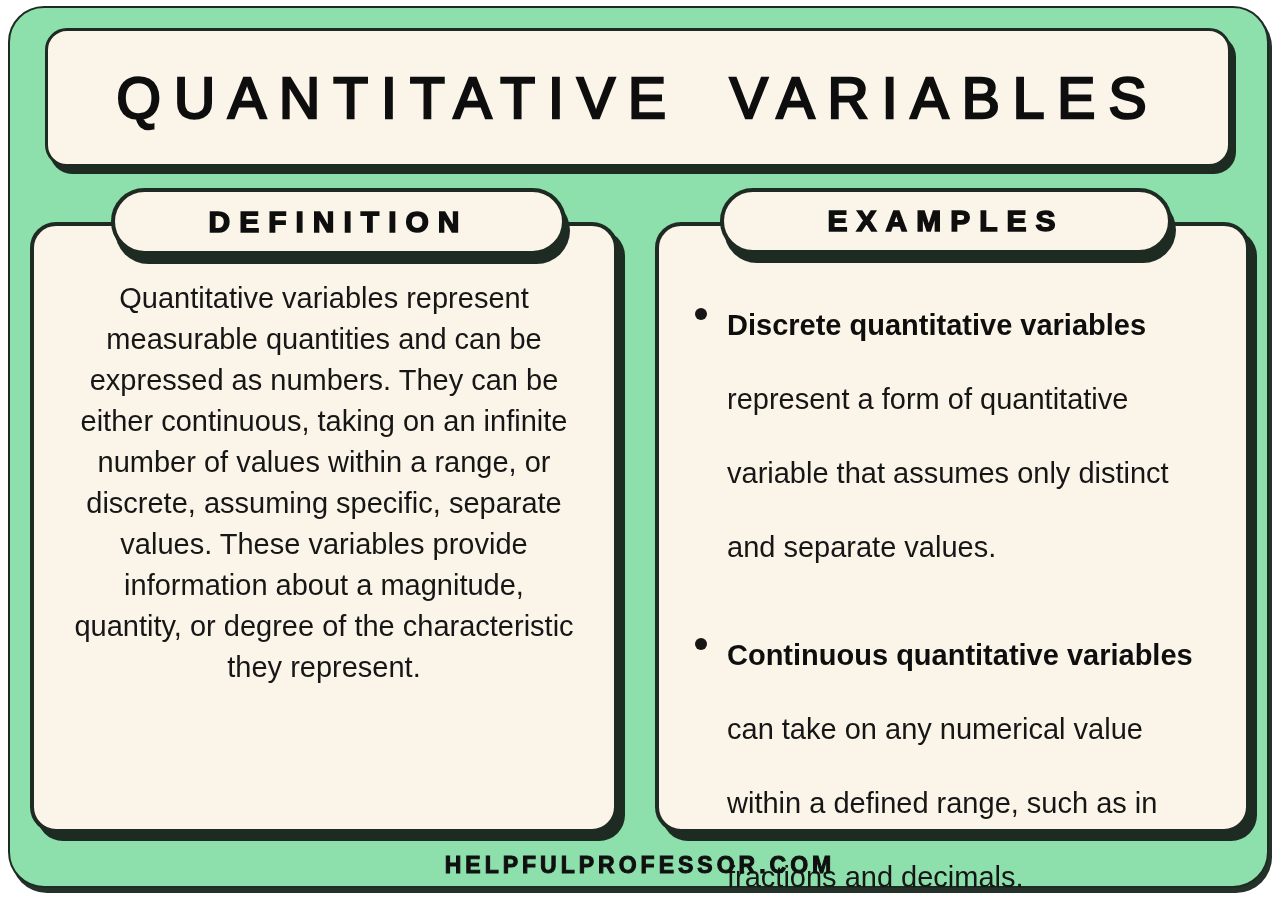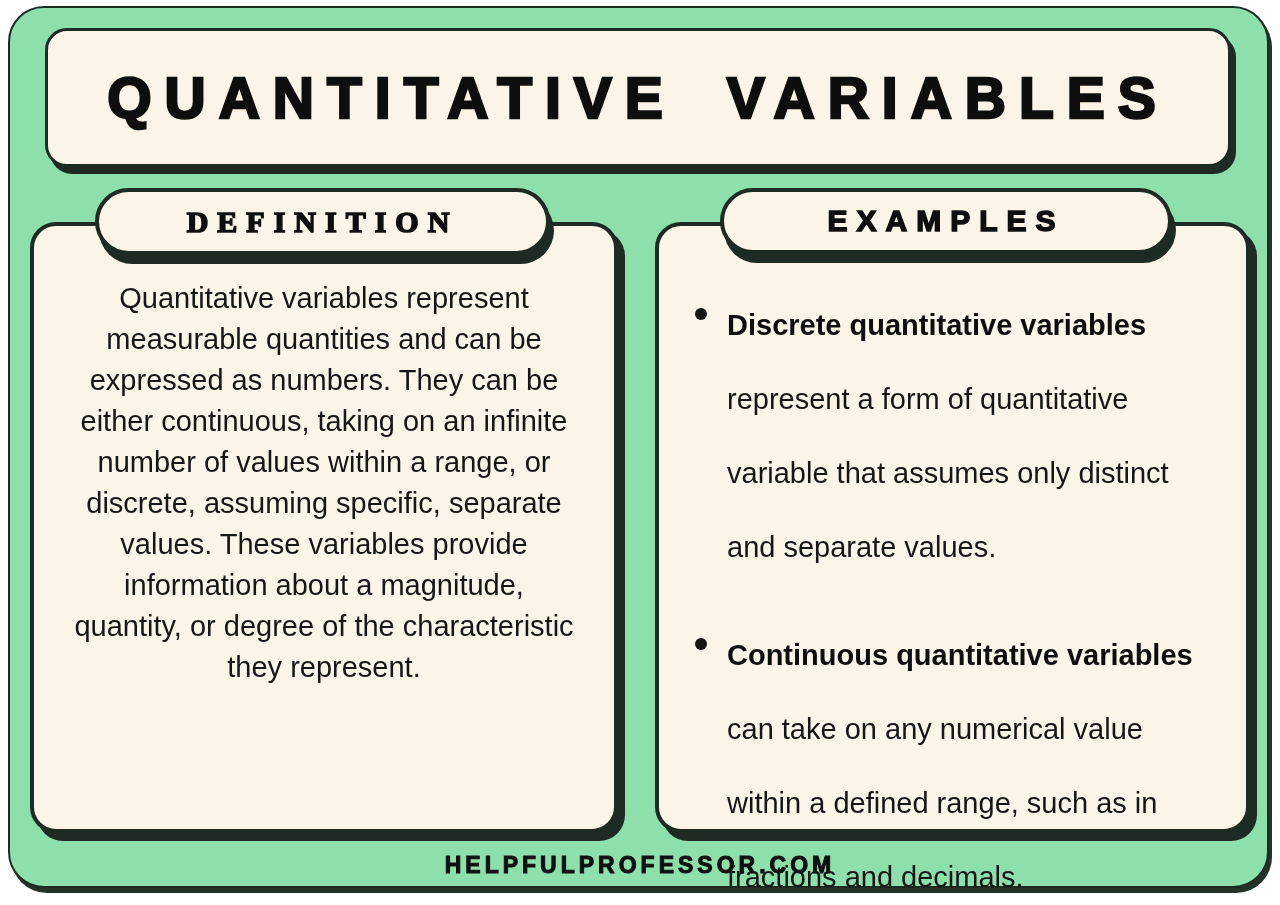--- a/index.html
+++ b/index.html
@@ -24,21 +24,21 @@
     left: 45px; top: 28px;
     width: 1186px; height: 139px;
     background: #FBF4E8;
     border: 3px solid #1E2B22;
     border-radius: 22px;
     box-shadow: 5px 7px 0 #1E2B22;
     display: flex; align-items: center; justify-content: center;
   }
   .title-text {
     font-size: 57px;
-    font-weight: bold;
+    font-weight: normal;
     color: #0E0E0E;
     letter-spacing: 13px;
     word-spacing: 22px;
     -webkit-text-stroke: 2.5px #0E0E0E;
     white-space: nowrap;
   }
   .card {
     position: absolute;
     background: #FBF4E8;
     border: 4px solid #1E2B22;
@@ -49,21 +49,21 @@
   .card-examples   { left: 655px; top: 222px; width: 595px; height: 611px; }
   .badge {
     position: absolute;
     background: #FBF4E8;
     border: 4px solid #1E2B22;
     border-radius: 34px;
     box-shadow: 4px 9px 0 #1E2B22;
     display: flex; align-items: center; justify-content: center;
     z-index: 5;
   }
-  .badge-definition { left: 95px;  top: 188px; width: 455px; height: 67px; font-family: Liberation Serif, serif; }
+  .badge-definition { left: 111px;  top: 188px; width: 455px; height: 67px; }
   .badge-examples   { left: 720px; top: 188px; width: 452px; height: 66px; }
   .badge-text {
     font-size: 30px;
     font-weight: bold;
     color: #0E0E0E;
     letter-spacing: 9px;
     -webkit-text-stroke: 1.5px #0E0E0E;
     white-space: nowrap;
   }
   .definition-body {

